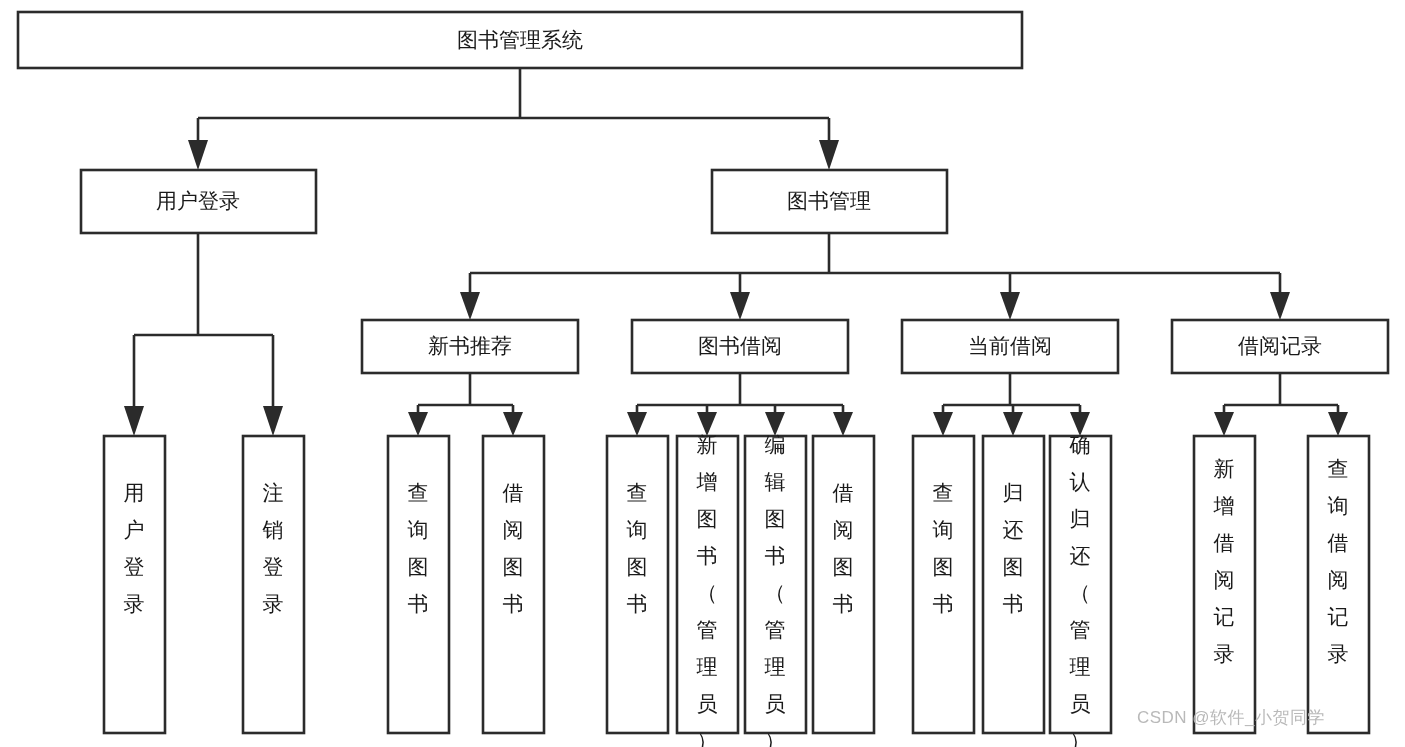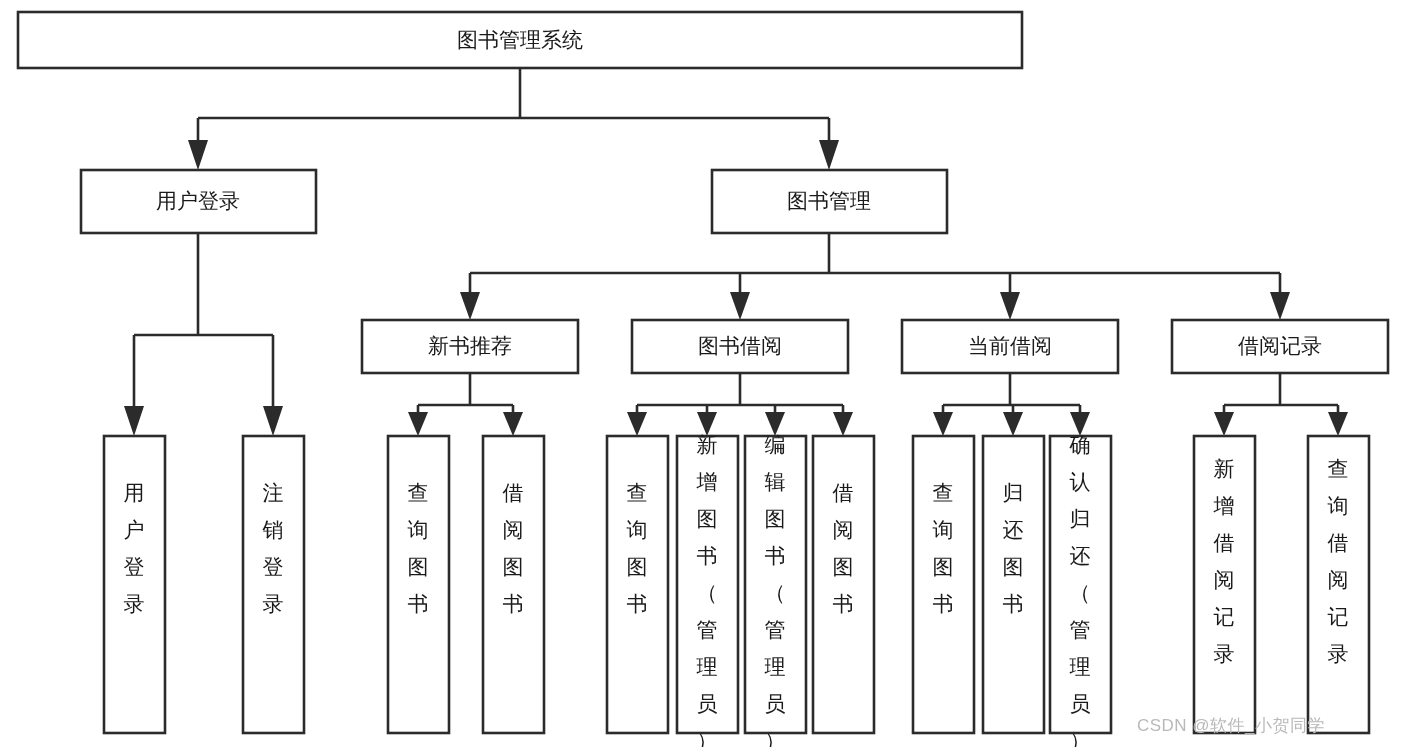--- a/index.html
+++ b/index.html
@@ -52,21 +52,21 @@
     fill: none;
     stroke-linecap: butt;
   }
   .edge-arrow {
     fill: #2b2b2b;
     stroke: none;
   }
   .watermark {
     position: absolute;
     right: 8px;
-    bottom: 10px;
+    bottom: 18px;
     font-family: "Liberation Sans", "DejaVu Sans", sans-serif;
     font-size: 17px;
     color: #b9b9b9;
     white-space: nowrap;
     letter-spacing: 0.5px;
     user-select: none;
     margin-left: 11px;
   }
 </style>
 </head>

